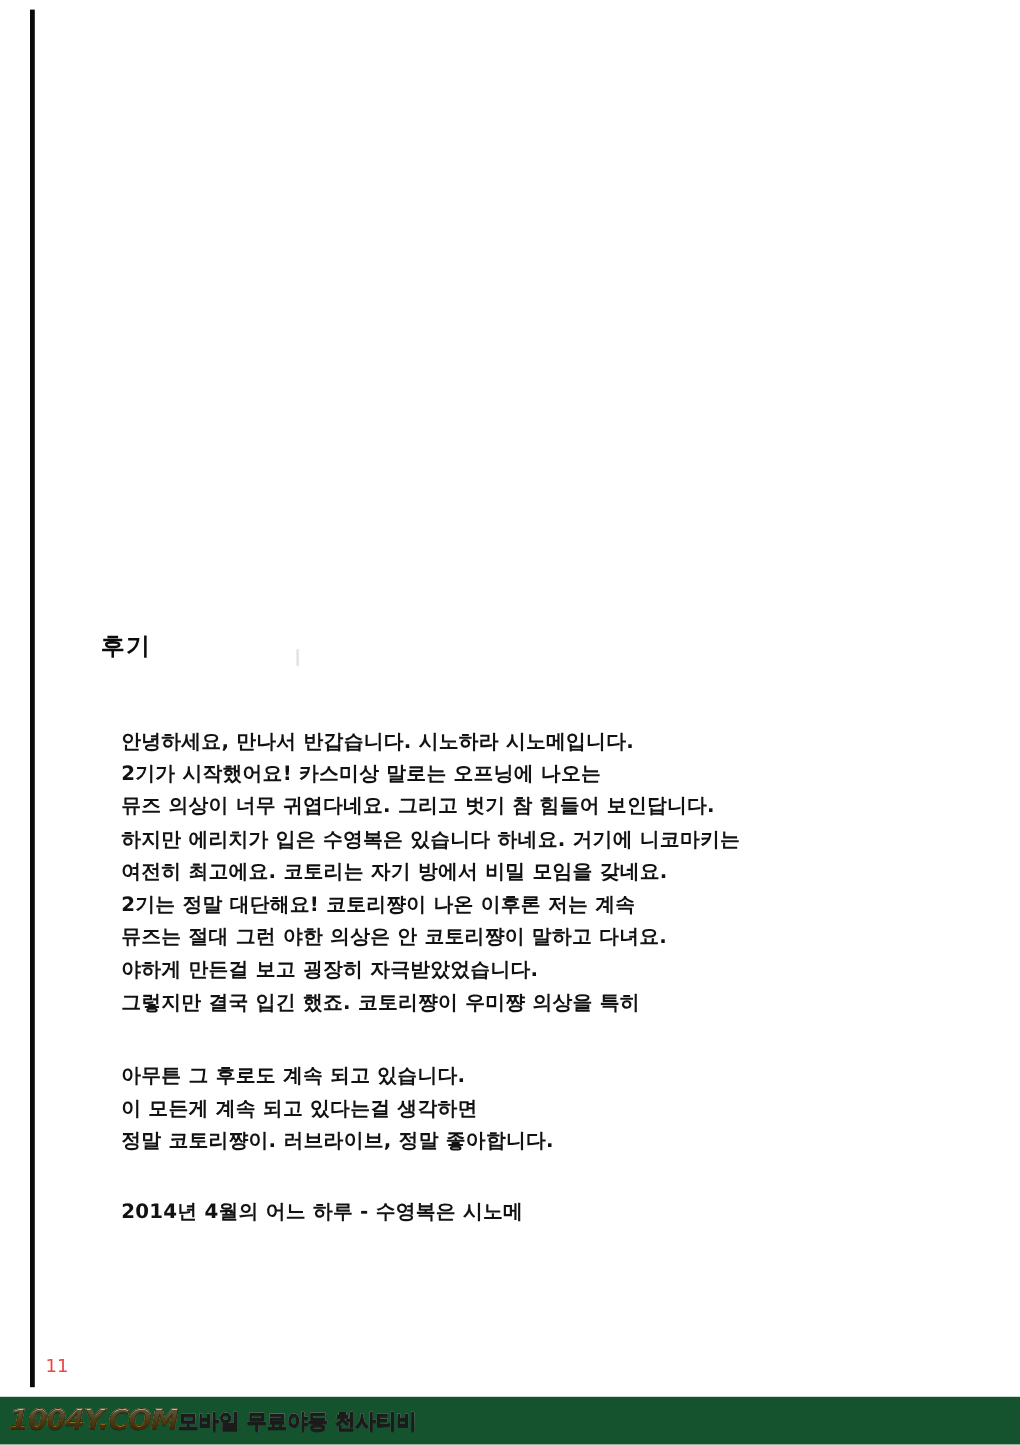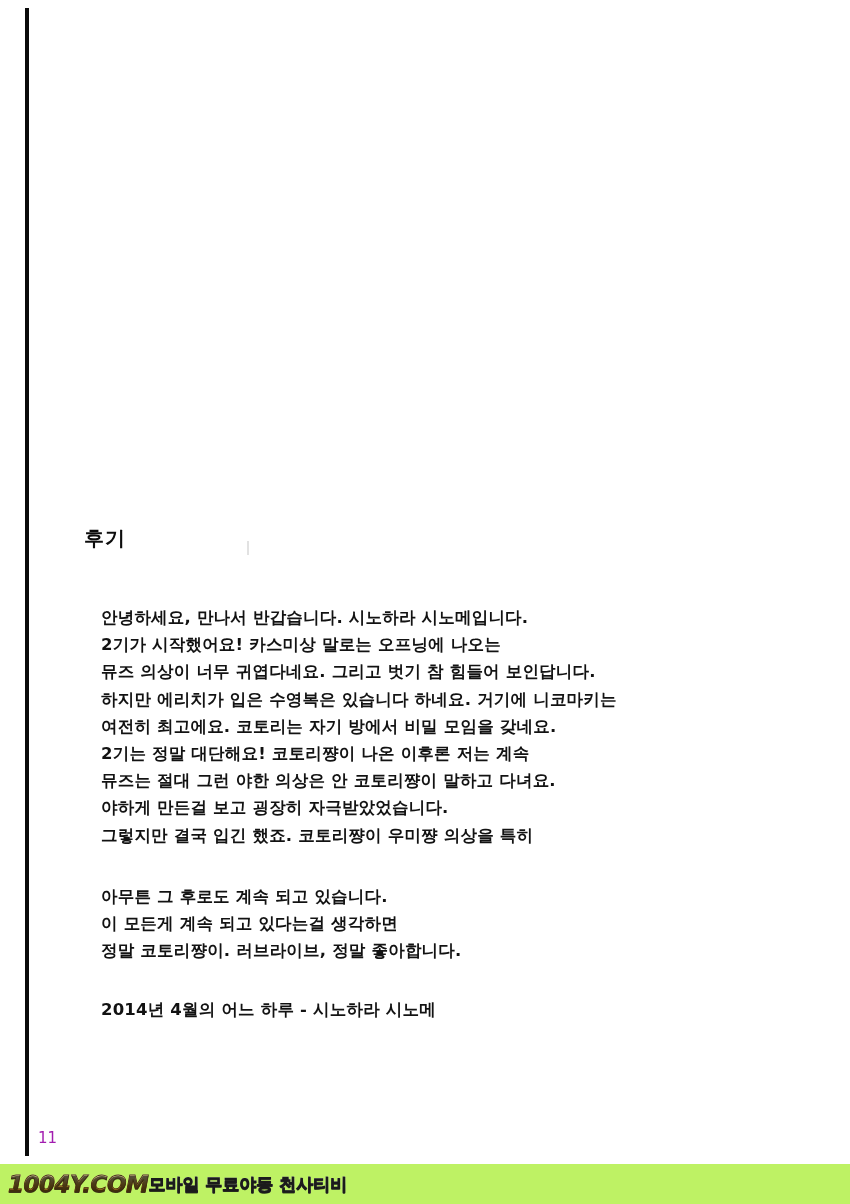--- a/index.html
+++ b/index.html
@@ -84,32 +84,32 @@
     white-space: pre;
   }
 
   
   .page-number {
     position: absolute;
     left: 38px;
     top: 1131px;
     font-size: 15px;
     font-weight: 400;
-    color: #a21caf;
+    color: #ef4444;
     line-height: 1;
   }
 
   
   .watermark-bar {
     position: absolute;
     left: 0;
     top: 1164px;
     width: 850px;
     height: 40px;
-    background: #bef264;
+    background: #14532d;
     display: flex;
     align-items: center;
     padding-left: 8px;
     box-sizing: border-box;
   }
 
   .wm-logo {
     font-size: 23px;
     font-weight: 700;
     font-style: italic;
@@ -171,21 +171,21 @@
       <div class="body-line">그렇지만 결국 입긴 했죠. 코토리쨩이 우미쨩 의상을 특히</div>
 
       <div class="para-gap"></div>
 
       <div class="body-line">아무튼 그 후로도 계속 되고 있습니다.</div>
       <div class="body-line">이 모든게 계속 되고 있다는걸 생각하면</div>
       <div class="body-line">정말 코토리쨩이. 러브라이브, 정말 좋아합니다.</div>
 
       <div class="sign-gap"></div>
 
-      <div class="signature-line">2014년 4월의 어느 하루 - 시노하라 시노메</div>
+      <div class="signature-line">2014년 4월의 어느 하루 - 수영복은 시노메</div>
 
     </div>
   </div>
 
   <div class="page-number">11</div>
 
   <div class="watermark-bar">
     <span class="wm-logo">1004Y.COM</span>
     <span class="wm-tagline">모바일 무료야동 천사티비</span>
   </div>

